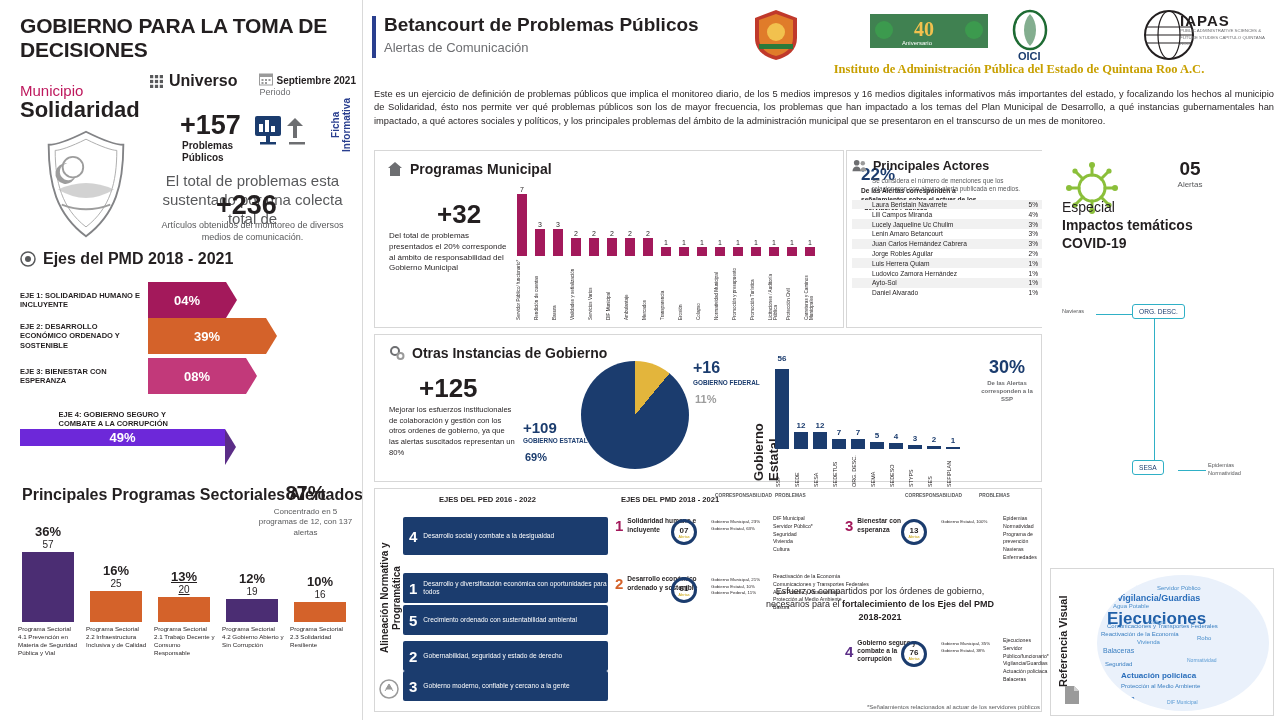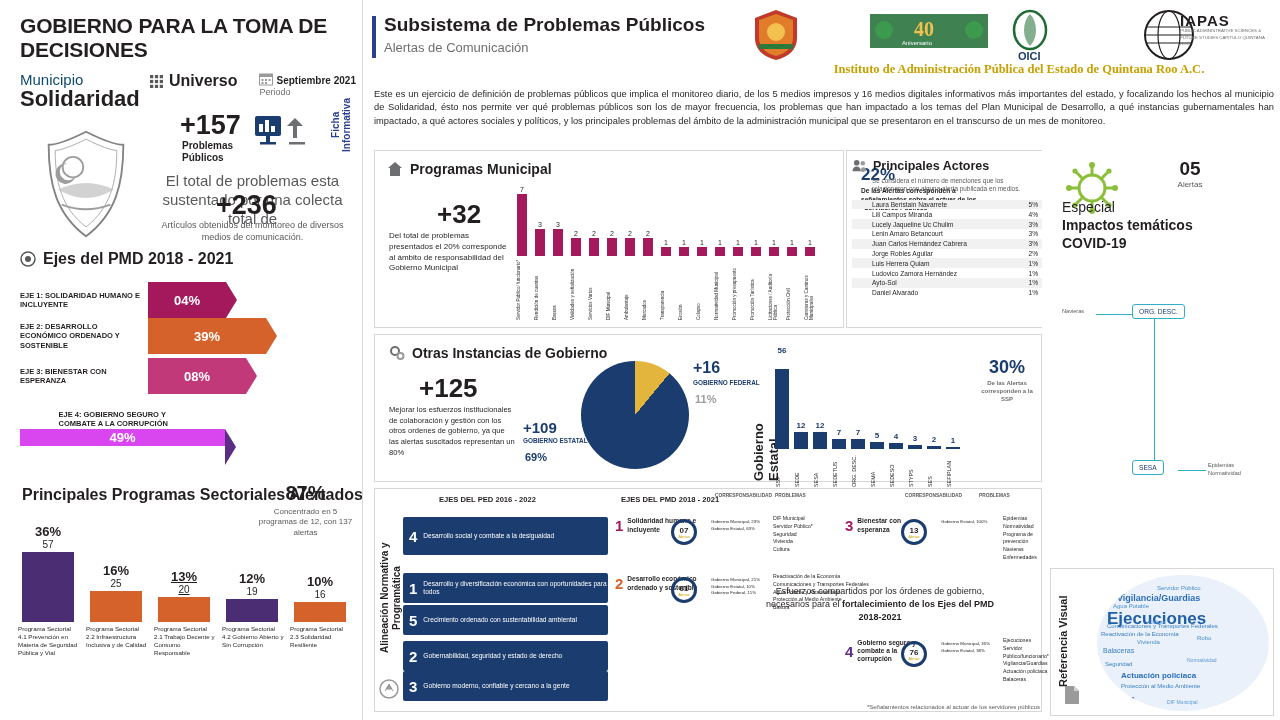--- a/index.html
+++ b/index.html
@@ -5,21 +5,21 @@
   * { box-sizing: border-box; margin:0; padding:0; }
   body {
     width:1280px; height:720px; background:#ffffff; overflow:hidden;
     font-family:"Liberation Sans", sans-serif; color:#231f20;
   }
   .page { position:relative; width:1280px; height:720px; }
 
   
   .left { position:absolute; left:0; top:0; width:360px; height:720px; padding:14px 12px 0 20px; }
   .title-main { font-size:21px; font-weight:bold; line-height:1.12; letter-spacing:-0.2px; }
-  .muni-label { font-size:15px; margin-top:10px; color:#0c4a6e; }
+  .muni-label { font-size:15px; margin-top:21px; color:#be185d; }
   .muni-name { font-size:22px; font-weight:bold; margin-top:-2px; }
 
   .universe-row { position:absolute; left:150px; top:72px; display:flex; align-items:flex-start; gap:8px; }
   .universe-title { font-size:16px; font-weight:bold; display:flex; align-items:center; gap:6px; }
   .grid-icon { display:inline-block; width:13px; height:13px; }
   .periodo { margin-left:14px; font-size:9px; color:#6d6e71; line-height:1.15; }
   .periodo b { font-size:10px; color:#231f20; display:block; }
   .cal-icon { width:14px; height:14px; display:inline-block; vertical-align:-2px; margin-right:3px; }
 
   .big-157 { position:absolute; left:180px; top:110px; font-size:27px; font-weight:bold; color:#231f20; }
@@ -246,21 +246,21 @@
       <div class="eje-row" style="top: 318px;">
         <div class="eje-txt">EJE 2: DESARROLLO ECONÓMICO ORDENADO Y SOSTENIBLE</div>
         <div class="eje-bar" style="background: rgb(212, 98, 42); width: 118px;">39%<span style="position: absolute; right: -11px; top: 0px; width: 0px; height: 0px; border-top: 18px solid transparent; border-bottom: 18px solid transparent; border-left: 11px solid rgb(212, 98, 42);"></span></div>
       </div>
       <div class="eje-row" style="top: 358px;">
         <div class="eje-txt">EJE 3: BIENESTAR CON ESPERANZA</div>
         <div class="eje-bar" style="background: rgb(194, 57, 122); width: 98px;">08%<span style="position: absolute; right: -11px; top: 0px; width: 0px; height: 0px; border-top: 18px solid transparent; border-bottom: 18px solid transparent; border-left: 11px solid rgb(194, 57, 122);"></span></div>
       </div>
       <div class="eje-row" style="top: 410px; flex-direction: column;">
         <div class="eje-txt">EJE 4: GOBIERNO SEGURO Y COMBATE A LA CORRUPCIÓN</div>
-        <div class="eje-bar" style="background: #d946ef; width: 205px;">49%<span style="position: absolute; right: -11px; top: 0px; width: 0px; height: 0px; border-top: 18px solid transparent; border-bottom: 18px solid transparent; border-left: 11px solid rgb(91, 45, 135);"></span></div>
+        <div class="eje-bar" style="background: #6d28d9; width: 205px;">49%<span style="position: absolute; right: -11px; top: 0px; width: 0px; height: 0px; border-top: 18px solid transparent; border-bottom: 18px solid transparent; border-left: 11px solid rgb(91, 45, 135);"></span></div>
       </div>
     </div>
 
   <div class="prog-title">Principales Programas Sectoriales Alertados</div>
   <div class="pct87">
     <span>87%</span>
     <small>Concentrado en 5 programas de 12, con 137 alertas</small>
   </div>
   <div class="progbars" id="progbars">
       <div class="pb" style="left: 6px;">
@@ -291,21 +291,21 @@
         <div class="pct">10%</div>
         <div class="num">16</div>
         <div class="bar" style="height:20px;background:#d4622a"></div>
         <div class="cap">Programa Sectorial 2.3 Solidaridad Resiliente</div>
       </div>
     </div>
 
   <div class="vline"></div>
 
   <div class="hdr-bar"></div>
-  <div class="hdr-t1">Subsistema de Problemas Públicos</div>
+  <div class="hdr-t1">Betancourt de Problemas Públicos</div>
   <div class="hdr-t2">Alertas de Comunicación</div>
 
   <div class="logos">
     <svg class="logo" style="left:0;top:0" width="48" height="54" viewBox="0 0 48 54">
       <path d="M24 2 L45 10 V30 C45 42 36 49 24 52 C12 49 3 42 3 30 V10 Z" fill="#c0392b"></path>
       <path d="M24 6 L41 12 V30 C41 40 33 46 24 48 C15 46 7 40 7 30 V12 Z" fill="#e07c2a"></path>
       <circle cx="24" cy="24" r="9" fill="#f2c14e"></circle>
       <path d="M7 36 h34 v5 H7z" fill="#2a7a3b"></path>
     </svg>
     <svg class="logo" style="left:118px;top:0" width="118" height="50" viewBox="0 0 118 50">
@@ -472,21 +472,21 @@
     <div class="lg16">+16</div>
     <div class="lg16s">GOBIERNO FEDERAL</div>
     <div class="lg11">11%</div>
     <div class="lg109">+109</div>
     <div class="lg109s">GOBIERNO ESTATAL</div>
     <div class="lg69">69%</div>
 
     <div class="gobest-lbl">Gobierno Estatal</div>
     <div class="estbars" id="estbars">
         <div class="eb" style="left: 2px; height: 80px;"></div>
-        <div class="eb-v" style="left: -2px; bottom: 116px;">56</div>
+        <div class="eb-v" style="left: -2px; bottom: 108px;">56</div>
         <div class="eb-l" style="left: 2px; bottom: -16px; height: 38px;">SSP</div>
         <div class="eb" style="left: 21px; height: 17px;"></div>
         <div class="eb-v" style="left: 17px; bottom: 41px;">12</div>
         <div class="eb-l" style="left: 21px; bottom: -16px; height: 38px;">SEDE</div>
         <div class="eb" style="left: 40px; height: 17px;"></div>
         <div class="eb-v" style="left: 36px; bottom: 41px;">12</div>
         <div class="eb-l" style="left: 40px; bottom: -16px; height: 38px;">SESA</div>
         <div class="eb" style="left: 59px; height: 10px;"></div>
         <div class="eb-v" style="left: 55px; bottom: 34px;">7</div>
         <div class="eb-l" style="left: 59px; bottom: -16px; height: 38px;">SEDETUS</div>

